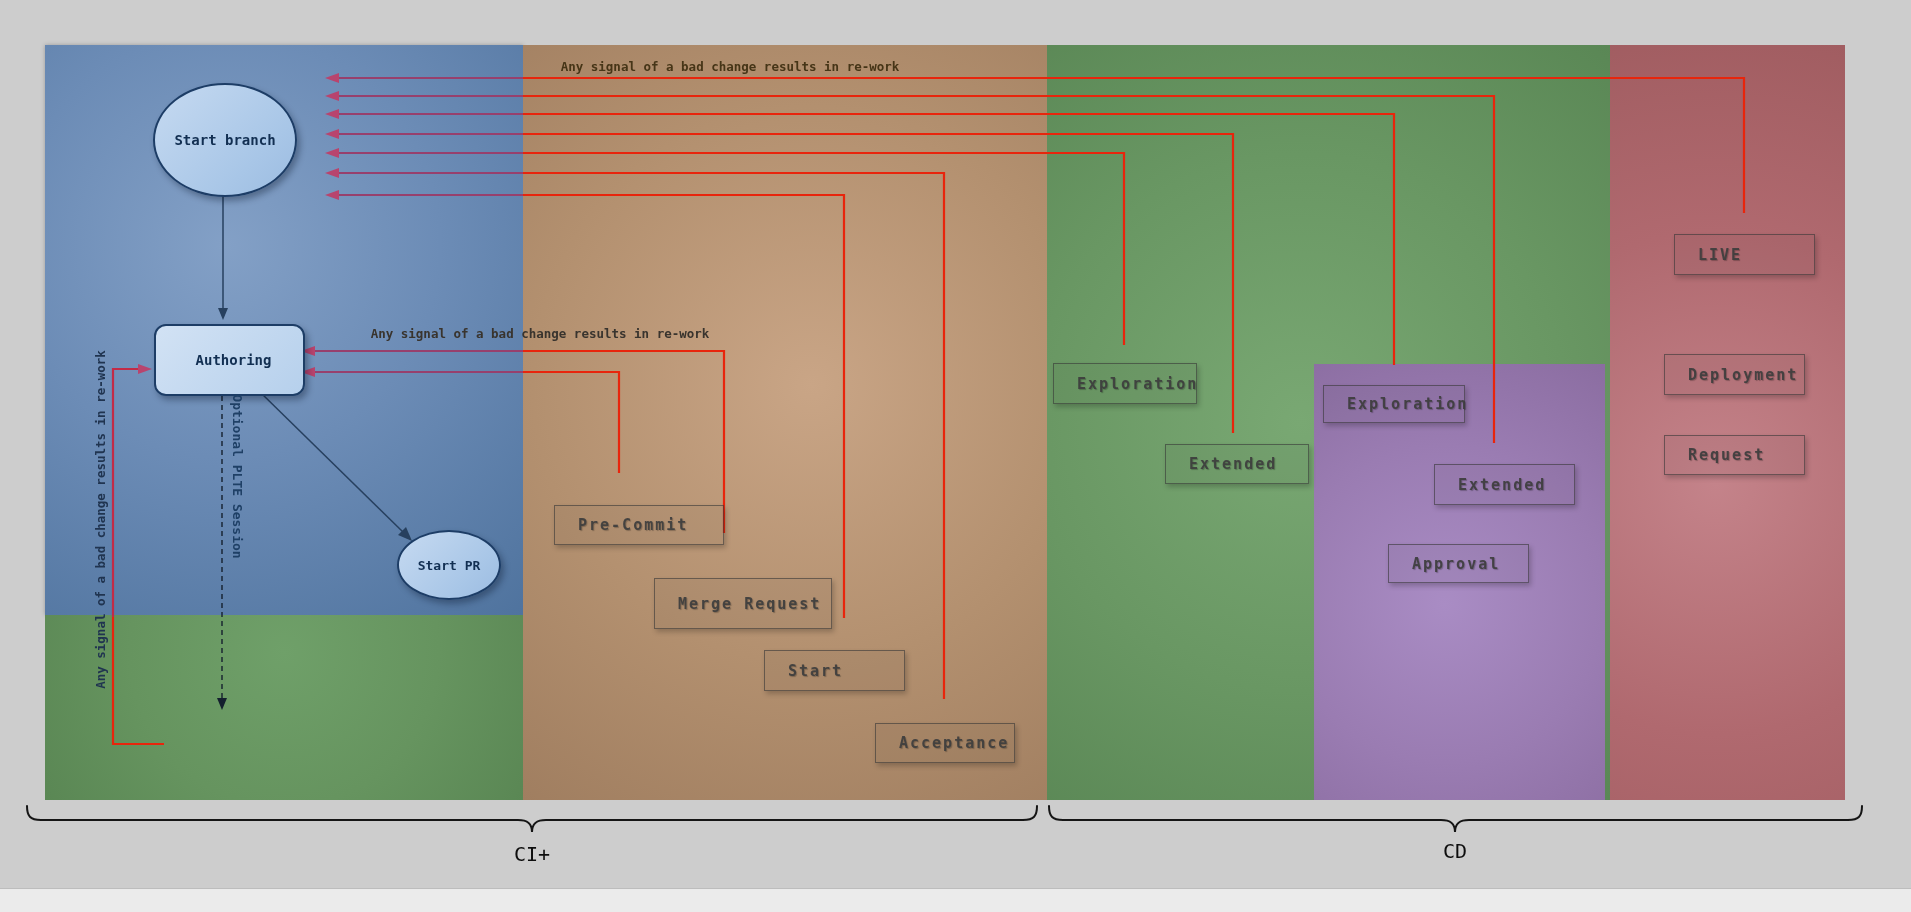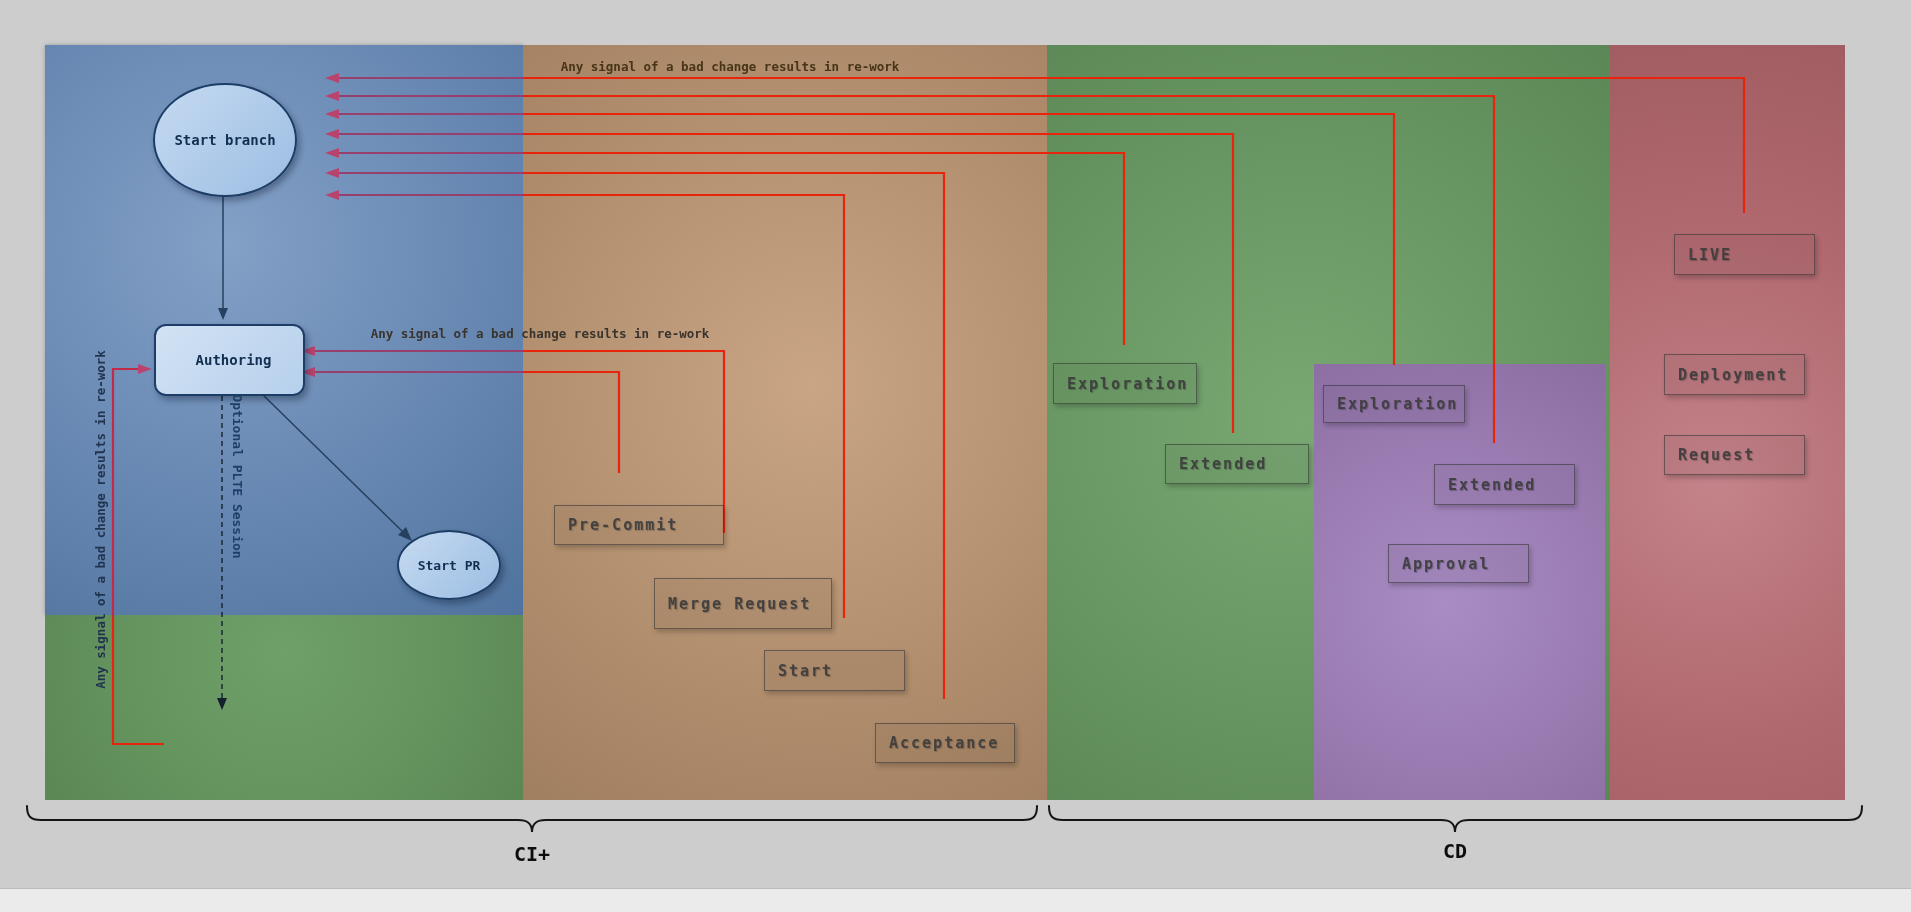--- a/index.html
+++ b/index.html
@@ -41,21 +41,21 @@
     box-shadow:3px 4px 6px rgba(10,20,40,.35);}
   .node-ellipse{border-radius:50%;background:linear-gradient(135deg,#c6daf1 0%,#a8c6e7 70%,#9cbce1 100%);}
   .node-start-branch{left:153px;top:83px;width:140px;height:110px;}
   .node-authoring{left:154px;top:324px;width:139px;height:68px;border-radius:12px;
     background:linear-gradient(135deg,#d2e2f4 0%,#b6d0ec 100%);padding-left:8px;}
   .node-start-pr{left:397px;top:530px;width:100px;height:66px;font-size:13px;}
 
   
   .stage{position:absolute;border:1px solid rgba(55,55,55,.6);background:rgba(30,30,30,.05);
     color:rgba(62,62,62,.92);font-weight:bold;font-size:15px;letter-spacing:2px;
-    display:flex;align-items:center;padding-left:13px;box-sizing:border-box;
+    display:flex;align-items:center;padding-left:23px;box-sizing:border-box;
     text-shadow:1px 1px 1px rgba(0,0,0,.25);box-shadow:2px 3px 5px rgba(0,0,0,.22);}
   .st-pre-commit{left:554px;top:505px;width:170px;height:40px;}
   .st-merge-request{left:654px;top:578px;width:178px;height:51px;}
   .st-commit{left:764px;top:650px;width:141px;height:41px;}
   .st-acceptance{left:875px;top:723px;width:140px;height:40px;}
   .st-explore-ci{left:1053px;top:363px;width:144px;height:41px;}
   .st-extended-ci{left:1165px;top:444px;width:144px;height:40px;}
   .st-explore-cd{left:1323px;top:385px;width:142px;height:38px;}
   .st-extended-cd{left:1434px;top:464px;width:141px;height:41px;}
   .st-approval{left:1364px;top:544px;width:141px;height:39px;margin-left:24px;}
@@ -64,21 +64,21 @@
   .st-toggling{left:1664px;top:435px;width:141px;height:40px;}
 
   
   .ann{position:absolute;font-weight:bold;white-space:nowrap;}
   .txt-rework-top{left:400px;top:59px;width:660px;text-align:center;font-size:12.5px;color:#463517;}
   .txt-rework-mid{left:210px;top:326px;width:660px;text-align:center;font-size:12.5px;color:#39342e;}
   .txt-rework-left{left:-100px;top:512px;width:400px;text-align:center;font-size:12.5px;color:#203450;
     transform:rotate(-90deg);}
   .txt-plte{left:147px;top:469px;width:180px;text-align:center;font-size:13px;color:#1f4066;
     transform:rotate(90deg);}
-  .group-label{position:absolute;font-size:20px;font-weight:bold;color:#0d0d0d;text-align:center;width:120px;}
+  .group-label{position:absolute;font-size:20px;font-weight:normal;color:#0d0d0d;text-align:center;width:120px;}
   .lbl-ci{left:472px;top:842px;}
   .lbl-cd{left:1395px;top:839px;}
 </style>
 </head>
 <body>
 
 <div id="canvas">
 
   <div class="region region-blue"></div>
   <div class="region region-green-authoring"></div>

